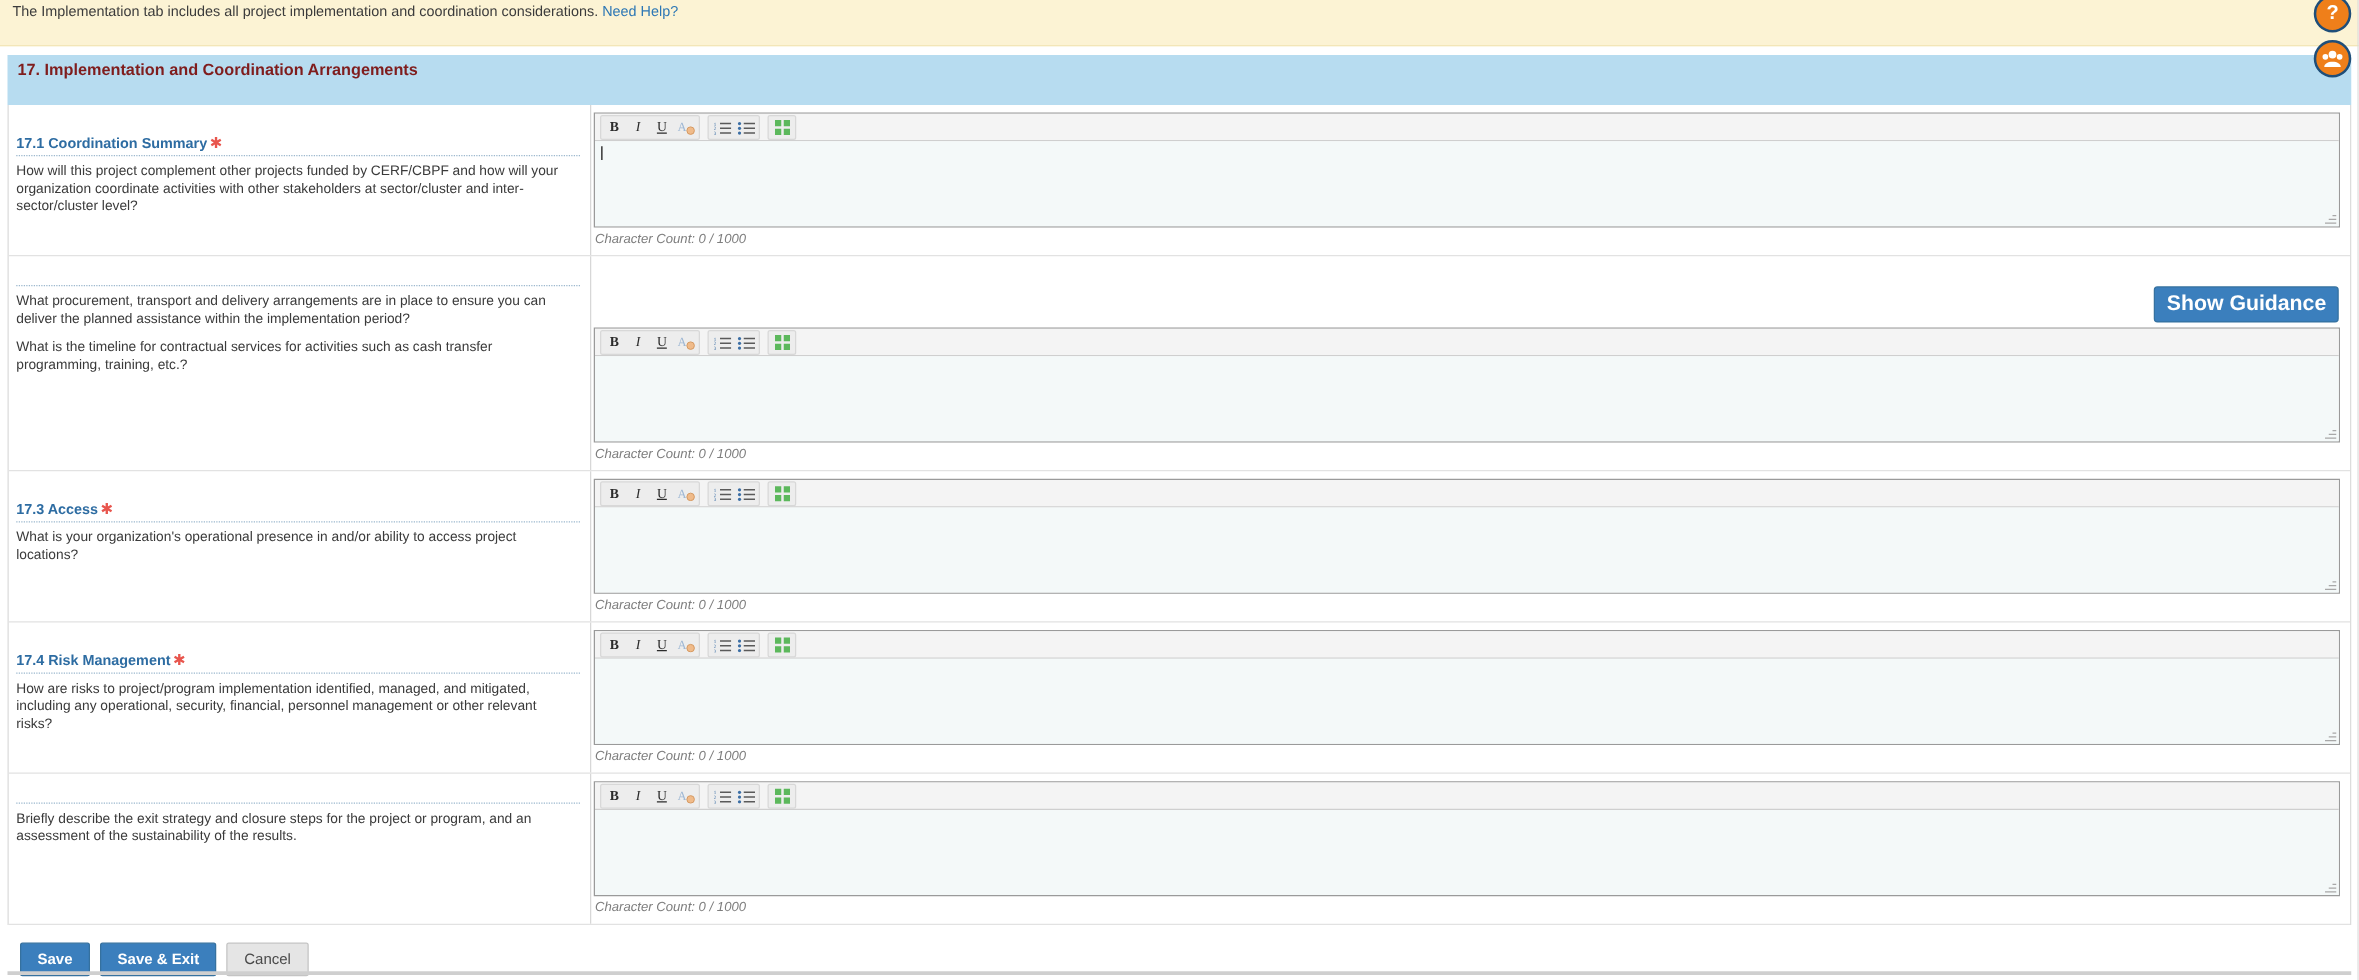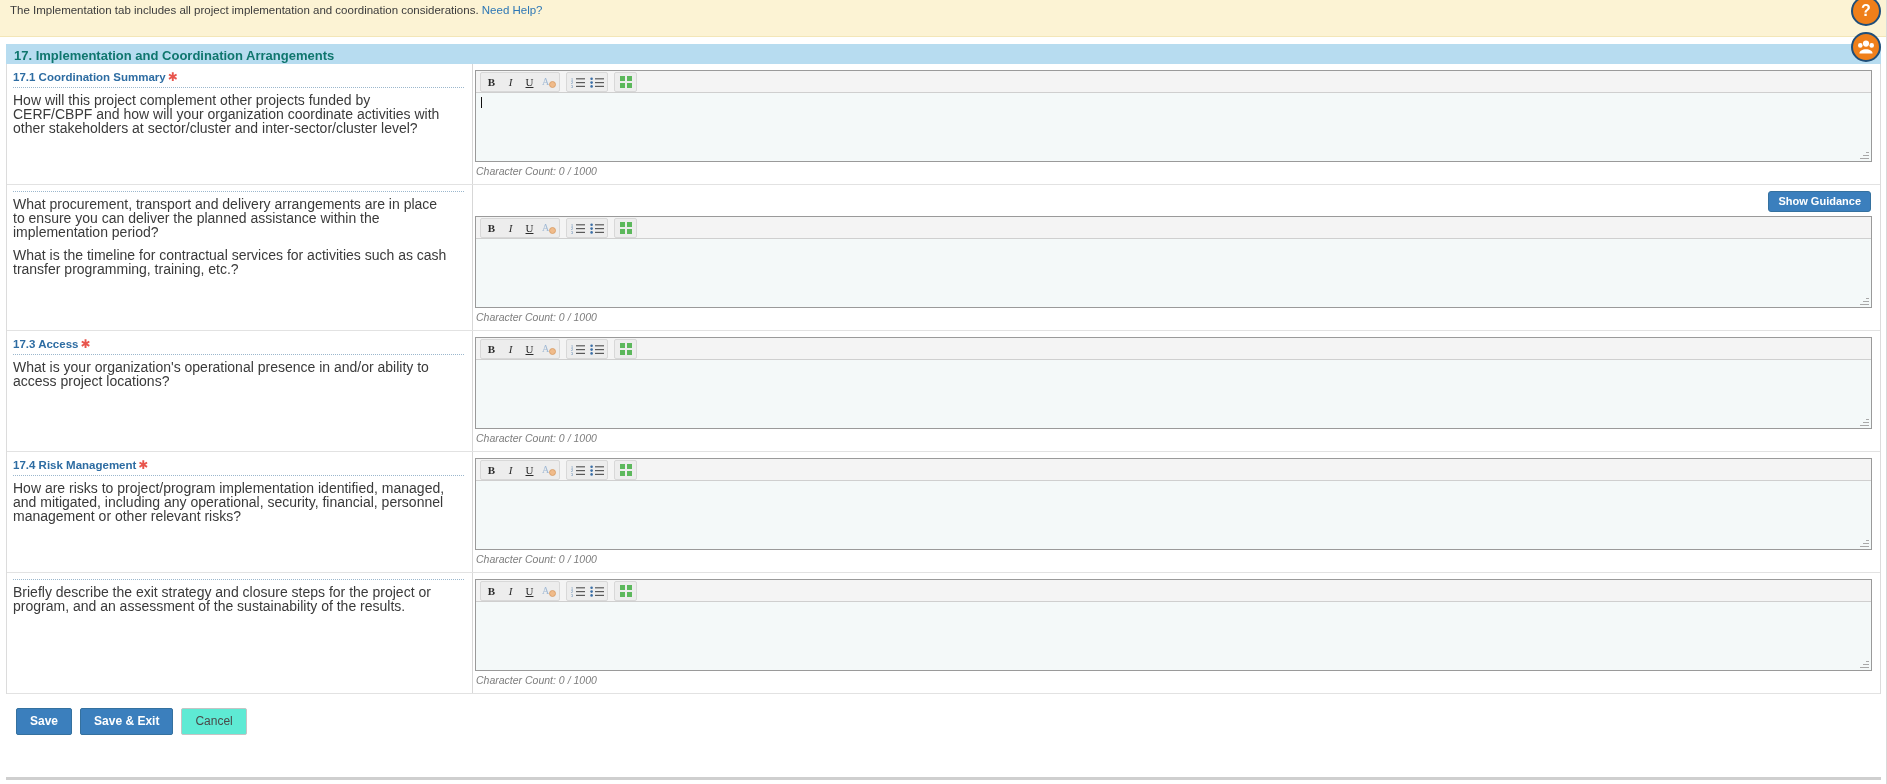--- a/index.html
+++ b/index.html
@@ -31,26 +31,26 @@
   }
   .info-banner a {
     color: #2d77b5;
     text-decoration: none;
   }
 
   
   .section-header {
     margin: 7px 6px 0 6px;
     background: #b7dcf0;
-    height: 20px;
+    height: 40px;
     line-height: 24px;
     padding: 0 8px;
     font-weight: bold;
     font-size: 13px;
-    color: #0f766e;
+    color: #7f1d1d;
     box-sizing: border-box;
   }
 
   
   .form-body {
     margin: 0 6px;
     border-left: 1px solid #dcdcdc;
     border-right: 1px solid #dcdcdc;
     box-sizing: border-box;
   }
@@ -58,21 +58,21 @@
     display: flex;
     align-items: stretch;
     border-bottom: 1px solid #e2e2e2;
   }
   .q-row:last-child { border-bottom: 1px solid #e2e2e2; }
 
   .q-left {
     width: 466px;
     flex: 0 0 466px;
     box-sizing: border-box;
-    padding: 6px 8px 8px 6px;
+    padding: 23px 8px 8px 6px;
     border-right: 1px solid #d7d7d7;
   }
   .q-right {
     flex: 1 1 auto;
     box-sizing: border-box;
     padding: 6px 8px 4px 2px;
     min-width: 0;
   }
 
   .q-label {
@@ -85,43 +85,44 @@
     color: #e8554d;
     font-weight: normal;
     font-size: 12px;
     padding-left: 2px;
   }
   .q-divider {
     border-top: 1px dotted #9bb7cd;
     margin-bottom: 5px;
   }
   .q-text {
-    font-size: 14px;
+    font-size: 11px;
     line-height: 14px;
     color: #3a3a3a;
     margin: 0 15px 9px 0;
   }
   .q-text:last-child { margin-bottom: 0; }
 
   
   .guidance-row {
     display: flex;
     justify-content: flex-end;
     padding: 0 1px 4px 0;
   }
   .btn-guidance {
     background: #3b7fbd;
     color: #ffffff;
     border: 1px solid #35719f;
     border-radius: 3px;
-    font-size: 11px;
+    font-size: 17px;
     font-weight: bold;
     padding: 3px 9px 4px 9px;
     cursor: pointer;
     font-family: "Liberation Sans", sans-serif;
+    margin-top: 18px;
   }
 
   
   .editor {
     border: 1px solid #9a9a9a;
     background: #ffffff;
     position: relative;
     box-sizing: border-box;
   }
   .editor-toolbar {
@@ -221,21 +222,21 @@
     border-radius: 2px;
     padding: 5px 13px 6px 13px;
     cursor: pointer;
   }
   .btn-primary {
     background: #3b7fbd;
     color: #ffffff;
     border: 1px solid #35719f;
   }
   .btn-default {
-    background: #5eead4;
+    background: #e5e5e5;
     color: #4a4a4a;
     border: 1px solid #c4c4c4;
     font-weight: normal;
   }
   .footer-rule {
     position: absolute;
     left: 6px;
     right: 6px;
     bottom: 4px;
     height: 3px;

